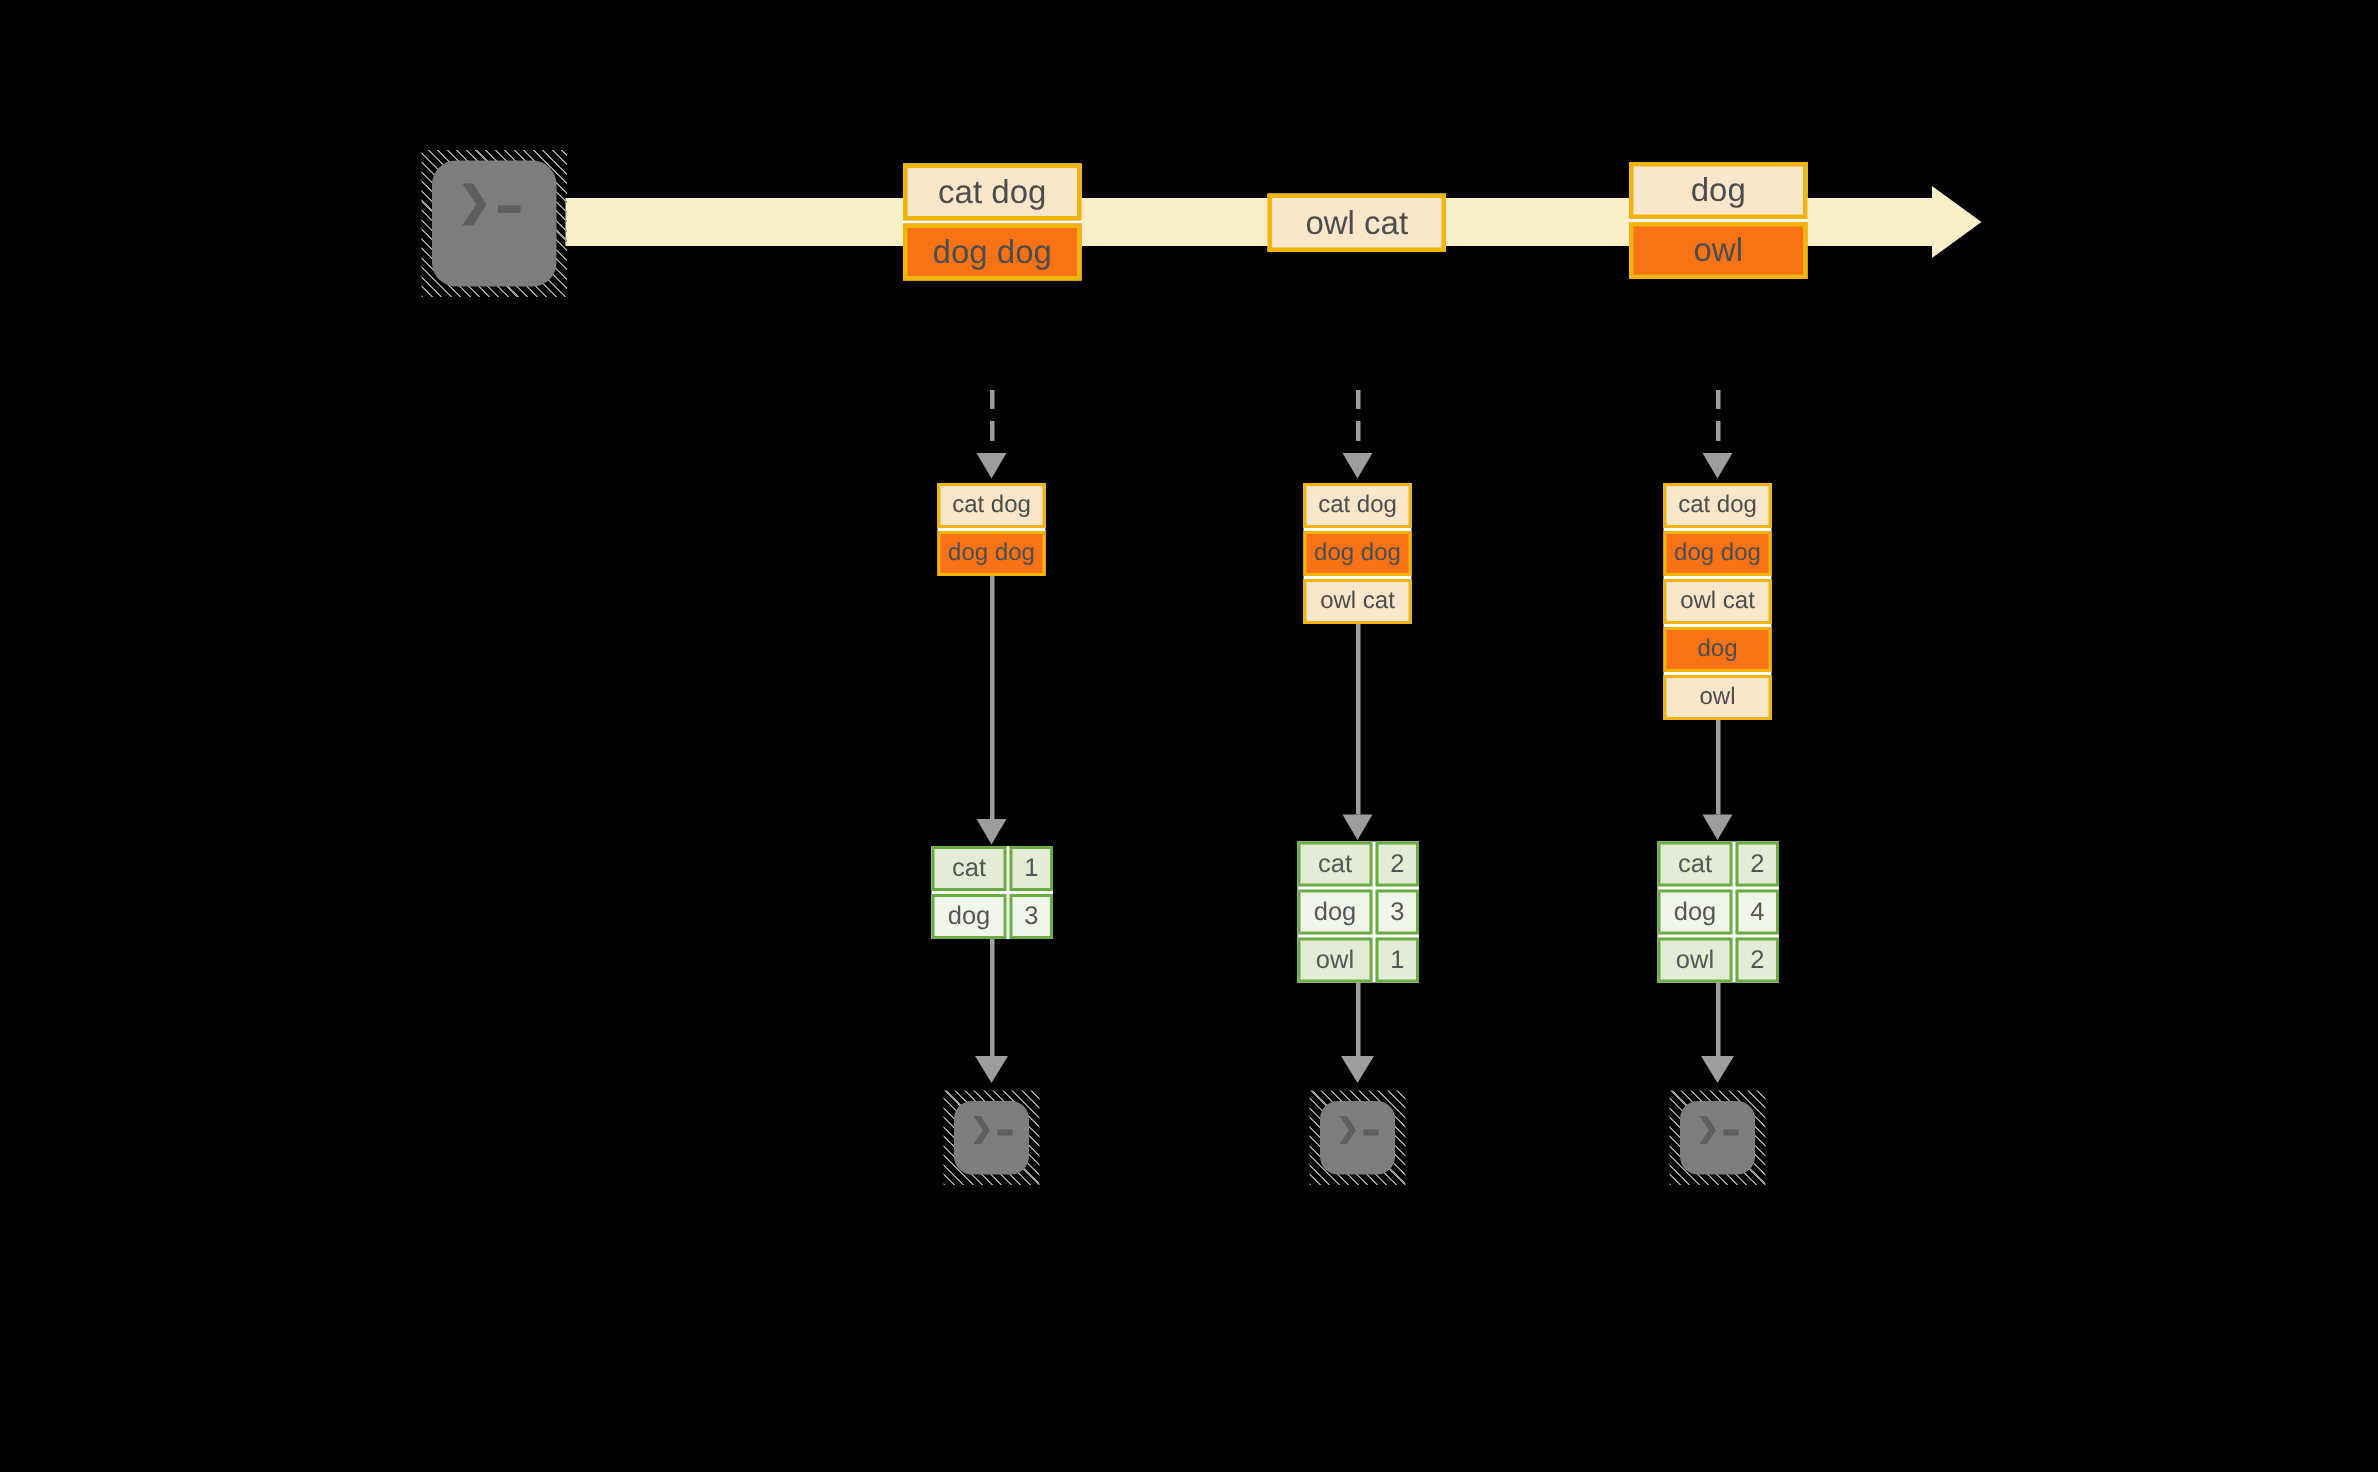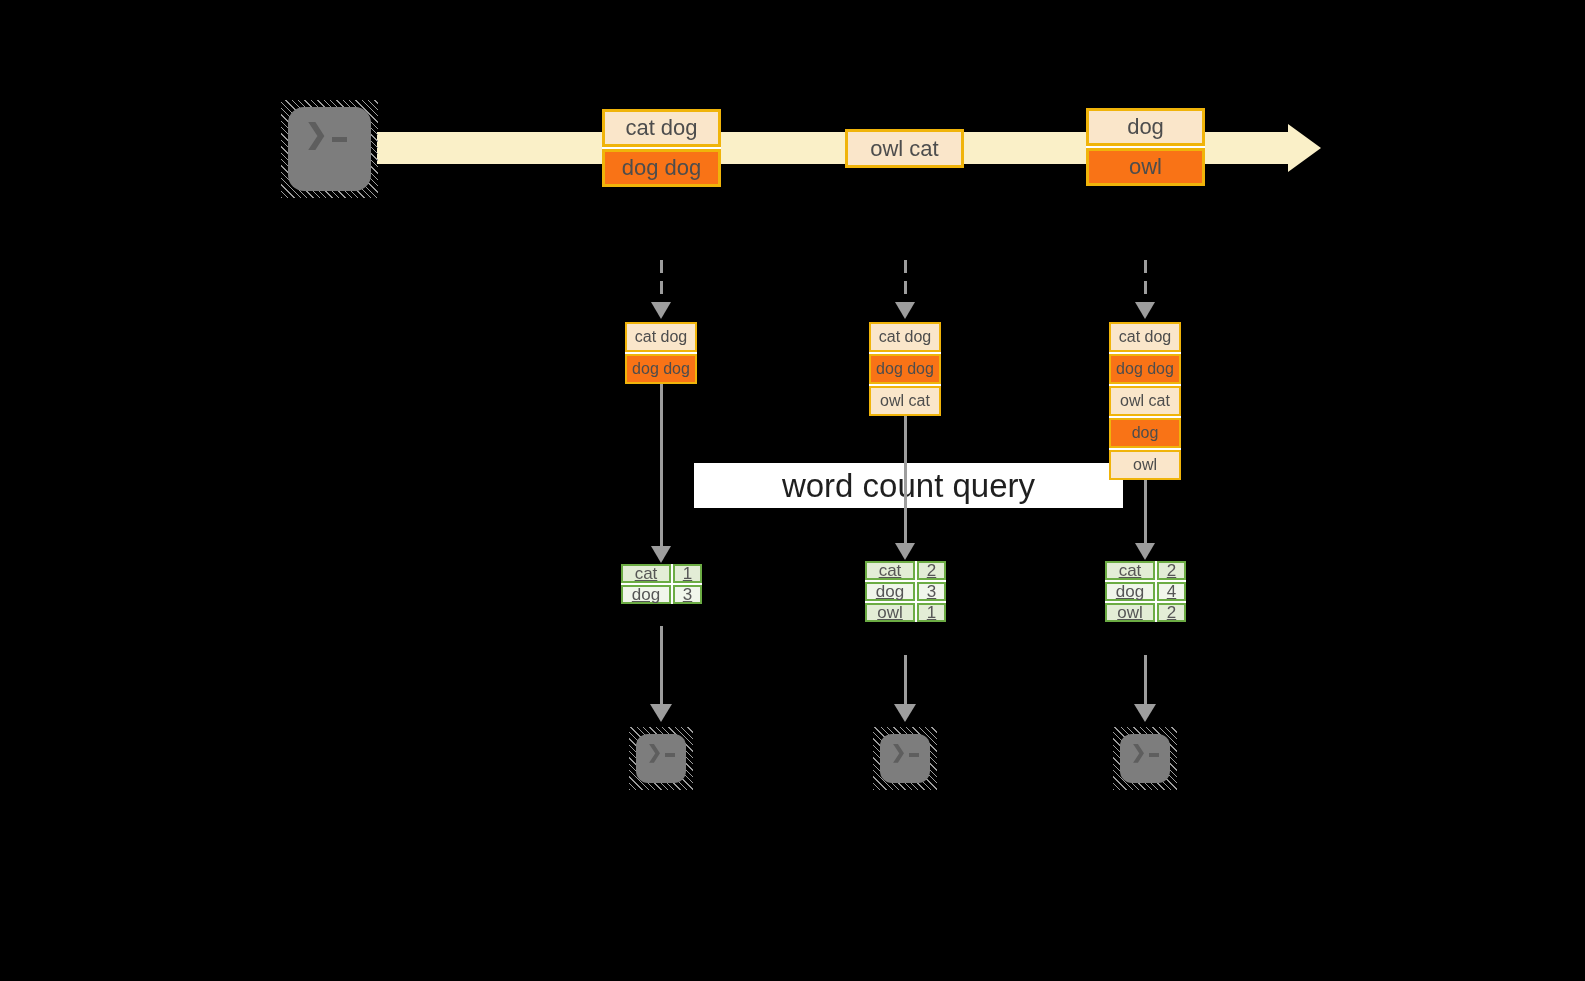--- a/index.html
+++ b/index.html
@@ -27,22 +27,22 @@
   .ahead{width:0;height:0;border-left:10px solid transparent;border-right:10px solid transparent;
          border-top:17px solid #9D9D9D;z-index:2;}
   .ahead.bigh{border-left-width:11px;border-right-width:11px;border-top-width:18px;}
 
   
   .banner{background:#FFFFFF;color:#1f1f1f;display:flex;align-items:center;justify-content:center;
           font-size:33px;font-weight:300;z-index:1;}
 
   
   .gtable{display:grid;grid-template-columns:50px 29px;gap:2px;background:#fff;z-index:3;}
-  .gcell{box-sizing:border-box;height:19px;border:2px solid #6CAC44;display:flex;align-items:center;
-         justify-content:center;color:#565656;font-size:17px;background:#E3EDD6;text-decoration:underline;}
+  .gcell{box-sizing:border-box;height:30px;border:2px solid #6CAC44;display:flex;align-items:center;
+         justify-content:center;color:#565656;font-size:17px;background:#E3EDD6;}
   .gfill-b{background:#F1F6EB;}
 
   
   .term{background:repeating-linear-gradient(45deg,#9c9c9c 0 1px,transparent 1px 4.5px);z-index:3;}
   .term-inner{position:absolute;inset:7px;background:#7d7d7d;}
   .term-lg .term-inner{border-radius:16px;}
   .term-sm .term-inner{border-radius:12px;}
   .glyph{position:absolute;display:flex;align-items:flex-end;color:#5e5e5e;}
   .term-lg .glyph{left:17px;top:14px;}
   .term-sm .glyph{left:11px;top:9px;}
@@ -99,21 +99,20 @@
     <div class="orow small">owl cat</div>
   </div>
   <div class="abs obox-stack" style="left:1109px;top:322px;width:72px">
     <div class="orow small">cat dog</div>
     <div class="orow small fill-b">dog dog</div>
     <div class="orow small">owl cat</div>
     <div class="orow small fill-b">dog</div>
     <div class="orow small">owl</div>
   </div>
 
-  <div class="abs banner" style="left:694px;top:463px;width:429px;height:45px">word count query</div>
 
   <div class="abs vline" style="left:659.5px;top:384px;height:162px"></div>
   <div class="abs ahead" style="left:651px;top:546px"></div>
   <div class="abs vline" style="left:903.5px;top:416px;height:127px"></div>
   <div class="abs ahead" style="left:895px;top:543px"></div>
   <div class="abs vline" style="left:1143.5px;top:480px;height:63px"></div>
   <div class="abs ahead" style="left:1135px;top:543px"></div>
 
   <div class="abs gtable" style="left:621px;top:564px">
     <div class="gcell">cat</div>

